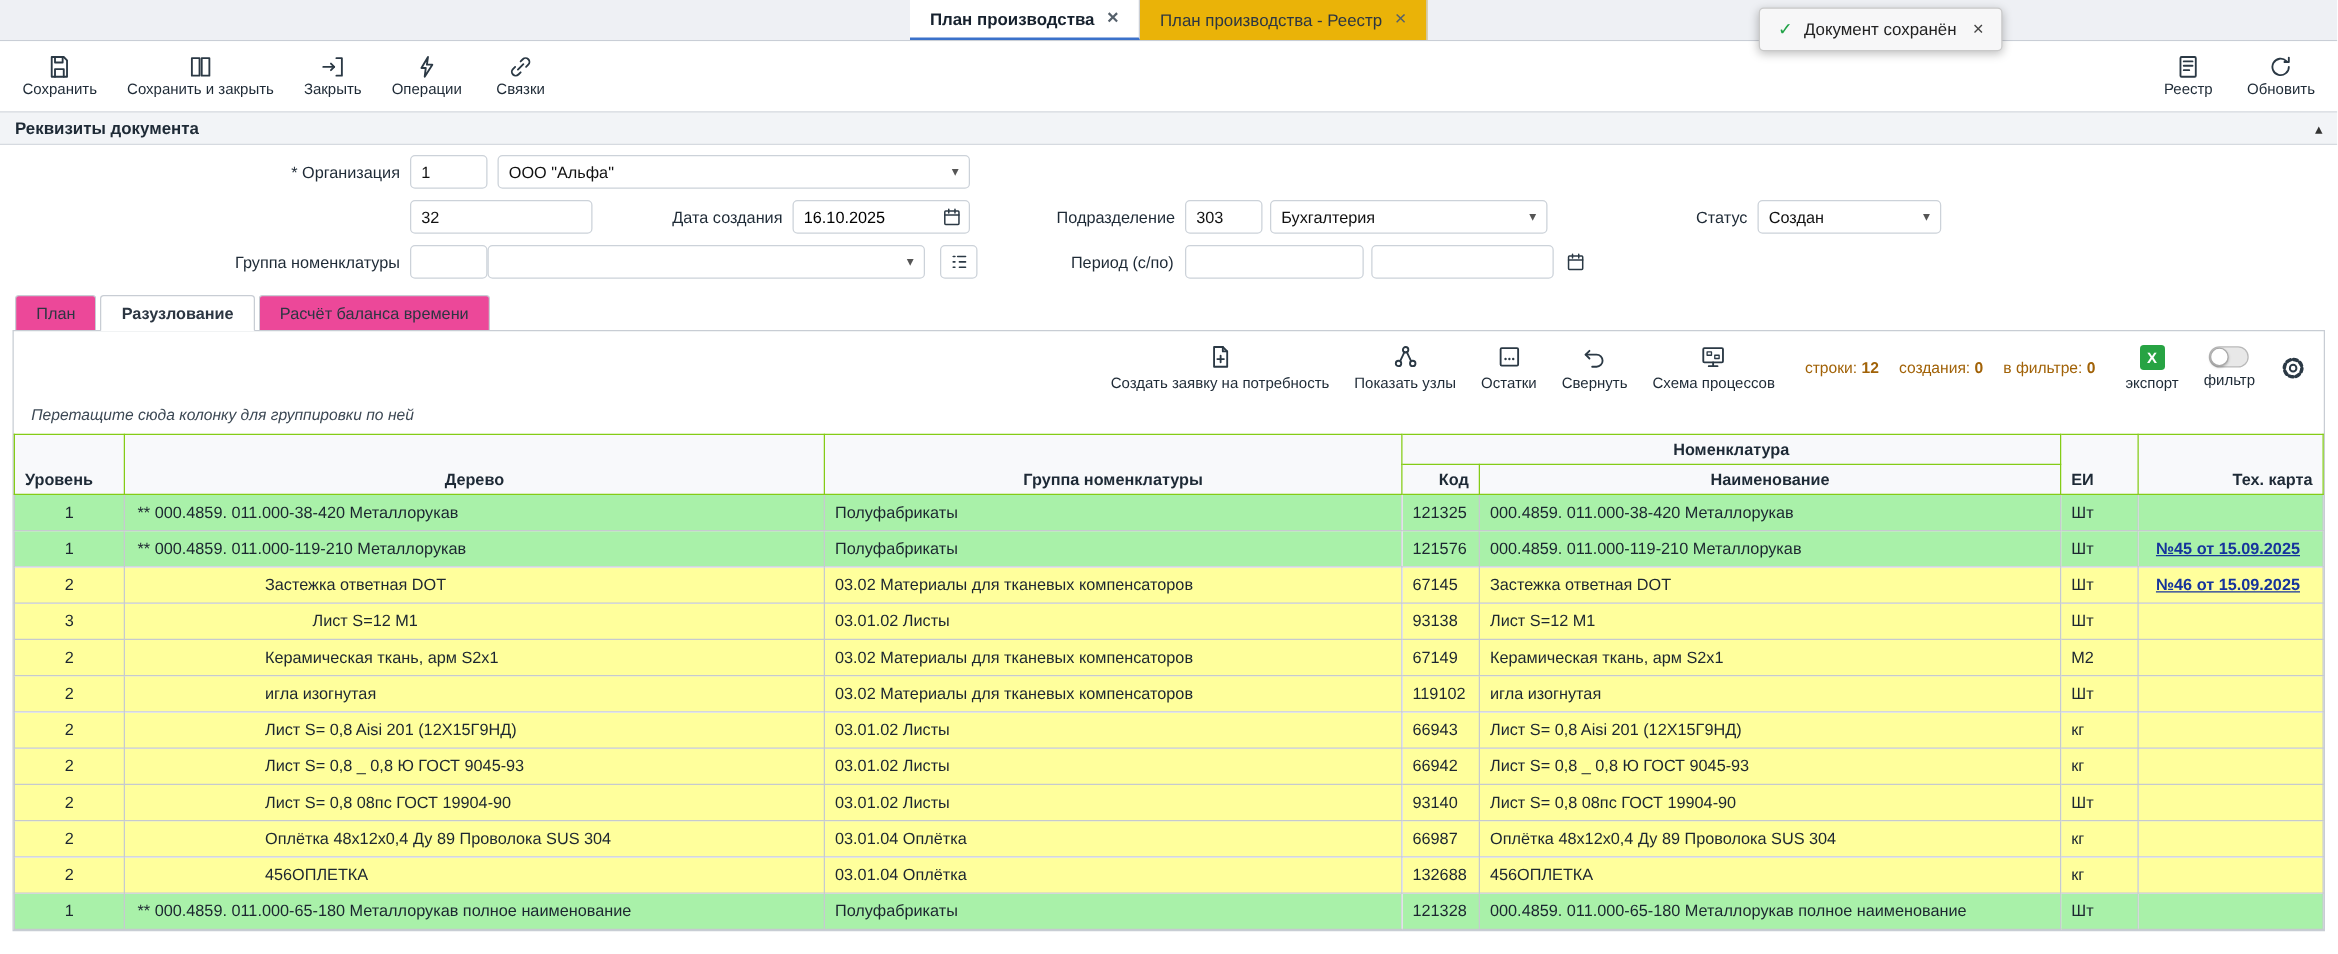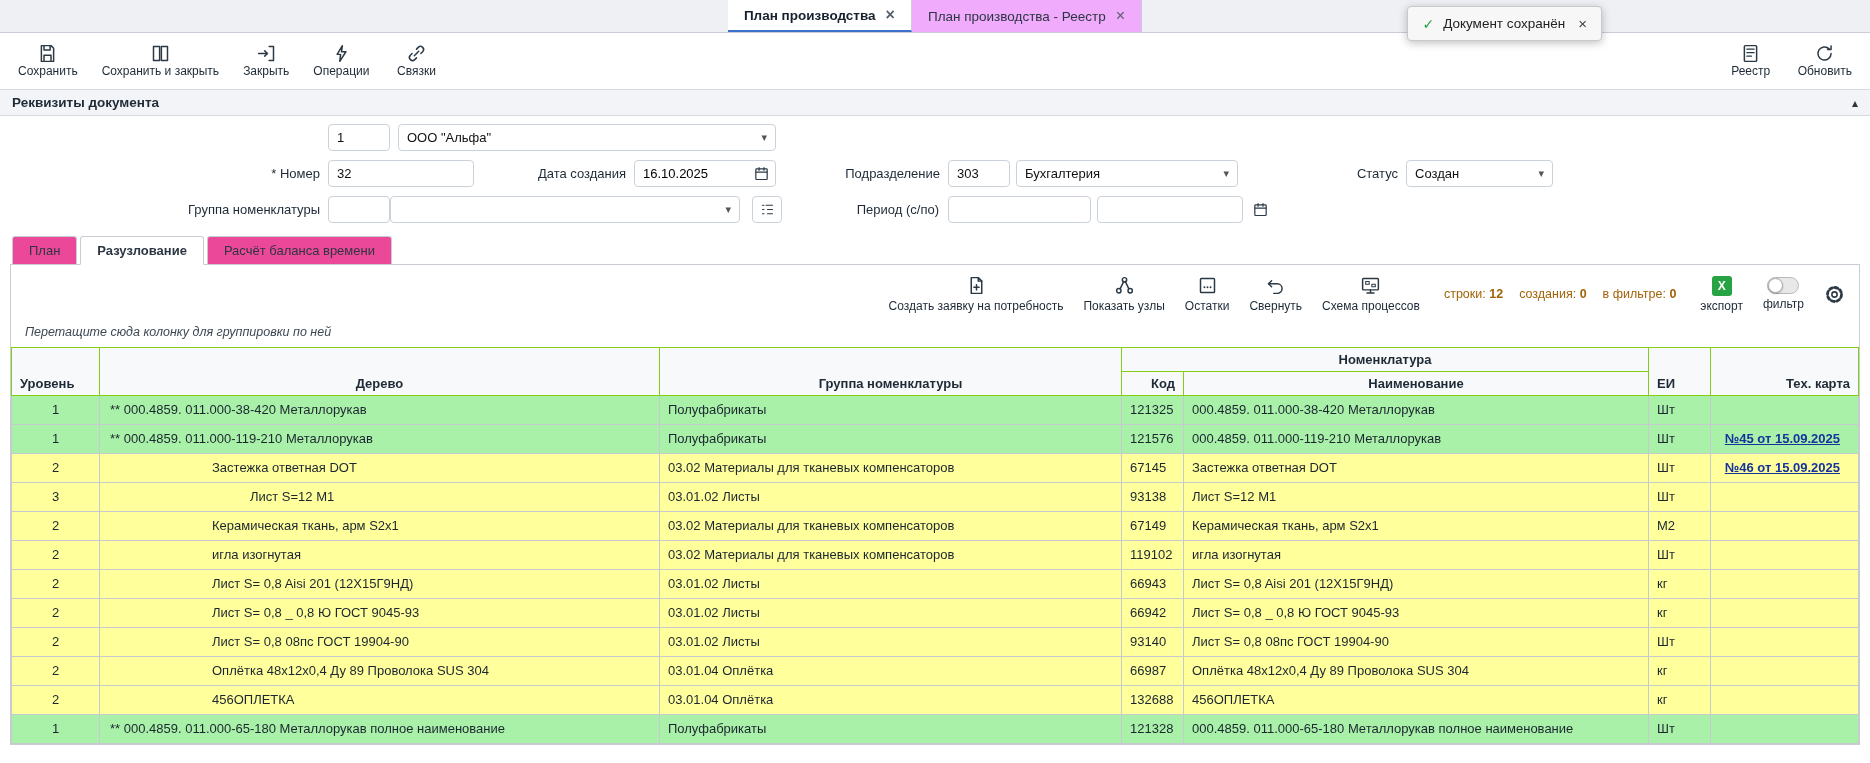--- a/index.html
+++ b/index.html
@@ -3,21 +3,21 @@
 <meta charset="utf-8">
 <style>
   * { box-sizing: border-box; }
   html,body { margin:0; padding:0; background:#fff; }
   body { font-family:"Liberation Sans","DejaVu Sans",sans-serif; color:#1e2a36; }
   .app { position:relative; width:1870px; height:763px; background:#fff; overflow:hidden; }
 
   
   .tabbar { display:flex; height:33px; background:#eef0f4; border-bottom:1px solid #c9ced6;justify-content:center; }
   .wtab { display:flex; align-items:center; gap:10px; padding:0 16px; font-size:13.5px; color:#2c3642;
-          background:#f0abfc; border-right:1px solid #c9ced6; cursor:pointer; }
+          background:#eab308; border-right:1px solid #c9ced6; cursor:pointer; }
   .wtab.active { background:#fff; font-weight:bold; color:#16212e; border-bottom:2px solid #3b71ca; }
   .tabclose { color:#55606b; font-size:16px; line-height:1; cursor:pointer; }
 
   
   .toast { position:absolute; top:6px; right:268px; z-index:60; display:flex; align-items:center; gap:9px;
            background:#f7f7f8; border:1px solid #c9c9c9; border-radius:4px; box-shadow:0 2px 8px rgba(0,0,0,.25);
            padding:8px 14px; font-size:13.5px; color:#222; }
   .toast .check { color:#21a348; font-weight:bold; font-size:14px; }
   .toast .tclose { color:#444; font-size:15px; margin-left:4px; cursor:pointer; }
 
@@ -163,27 +163,27 @@
     </div>
   </div>
 
   <div class="sechdr">
     <span>Реквизиты документа</span>
     <span class="carrow">▴</span>
   </div>
 
   <div class="form">
 
+    <div class="lbl" style="left:60px;width:260px;top:8px">* Организация</div>
     <input class="inp" style="left: 328px; width: 62px; top: 8px;" value="1">
     <div class="selbox" style="left:398px;width:378px;top:8px">
       <span>ООО "Альфа"</span>
       <span class="chev">▾</span>
     </div>
 
-    <div class="lbl" style="left:60px;width:260px;top:44px">* Номер</div>
     <input class="inp" style="left: 328px; width: 146px; top: 44px;" value="32">
     <div class="lbl" style="left:420px;width:206px;top:44px">Дата создания</div>
     <div class="calwrap" style="left:634px;width:142px;top:44px">
       <input value="16.10.2025" style="">
       <svg class="ic" viewBox="0 0 24 24">
           <rect x="4" y="5.5" width="16" height="15" rx="1"></rect>
           <path d="M4 10h16M8.5 3.5v4M15.5 3.5v4"></path>
         </svg>
     </div>
     <div class="lbl" style="left:760px;width:180px;top:44px">Подразделение</div>

